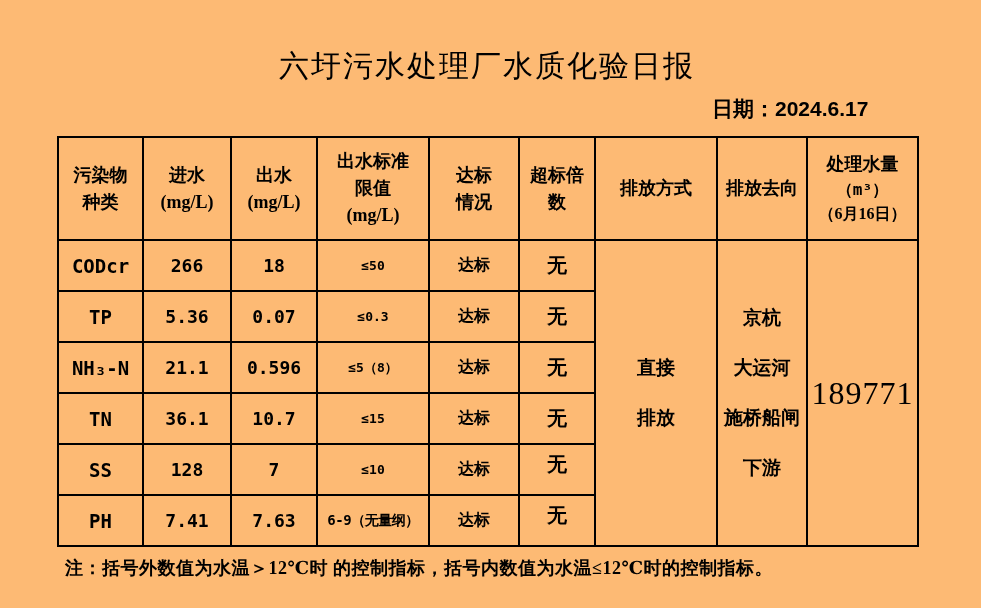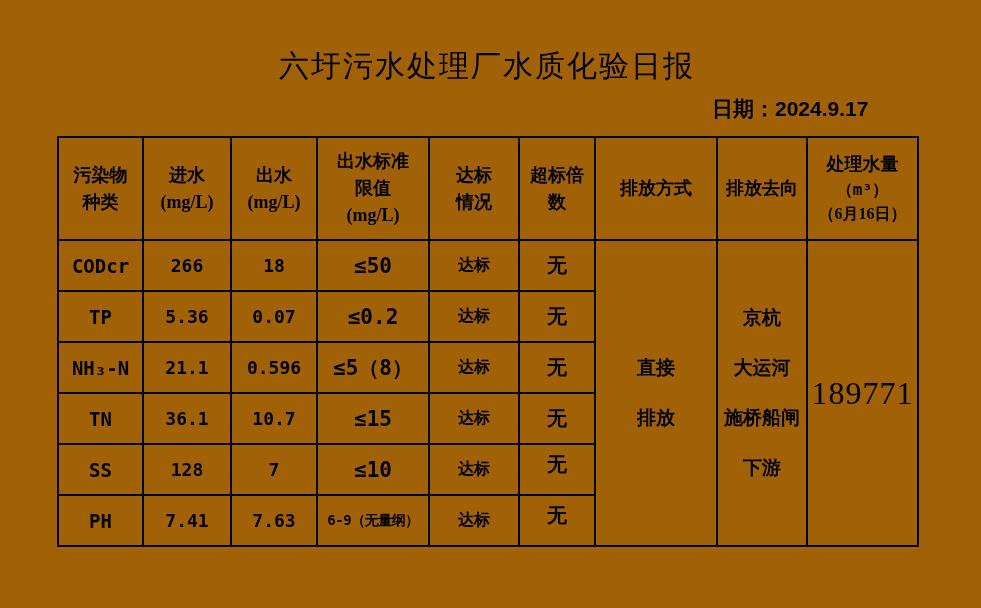--- a/index.html
+++ b/index.html
@@ -1,21 +1,21 @@
 <!DOCTYPE html>
 <html><head>
 <meta charset="utf-8">
 <style>
   html, body { margin: 0; padding: 0; }
   body {
     width: 981px; height: 608px;
     background: #ffffff; color: #000000;
     font-family: "Liberation Serif", "DejaVu Serif", serif;
   }
-  .page { position: relative; width: 981px; height: 608px; overflow: hidden; background:#a16207; }
+  .page { position: relative; width: 981px; height: 608px; overflow: hidden; background:#fdba74; }
 
   .title {
     position: absolute; top: 46px; left: 57px; width: 860px;
     text-align: center; font-size: 30px; letter-spacing: 2px; font-weight: 400;
   }
   .sampling {
     position: absolute; top: 97px; left: 83px;
     font-size: 21px; letter-spacing: 1px;
   }
   .date {
@@ -39,21 +39,21 @@
     font-weight: bold; font-size: 18px; line-height: 1.5;
     white-space: pre-line;
     text-align: right;
   }
   .hdr-mono { font-family: "DejaVu Sans Mono", "Liberation Mono", monospace; }
   .hdr-sub { display: block; font-size: 16px; font-weight: bold; line-height: 1.5; }
 
   .mono { font-family: "DejaVu Sans Mono", "Liberation Mono", monospace; font-weight: bold; }
   .pollutant-cell { font-size: 19px; }
   .value-cell { font-size: 18px; }
-  .limit-cell { font-size: 21px; }
+  .limit-cell { font-size: 13px; }
   tbody tr:nth-child(6) .limit-cell { font-size: 14px; letter-spacing: -0.5px; }
   .compliance-cell { font-weight: bold; font-size: 16px; }
   .exceed-cell { font-weight: bold; font-size: 20px; }
   tbody tr:nth-child(5) .exceed-cell,
   tbody tr:nth-child(6) .exceed-cell { vertical-align: top; padding-top: 6px; }
 
   .merged-text {
     font-weight: bold; font-size: 19px; white-space: pre-line; line-height: 50px;
   }
   .volume-cell { font-size: 32px; font-weight: 400; letter-spacing: 1px; }
@@ -64,21 +64,21 @@
   }
 </style>
 </head>
 <body>
 
 <div class="page">
 
   <div class="title">六圩污水处理厂水质化验日报</div>
 
 
-  <div class="date">日期：2024.9.17</div>
+  <div class="date">日期：2024.6.17</div>
 
   <table class="report">
     <colgroup>
       <col style="width:85px">
         <col style="width:88px">
         <col style="width:86px">
       <col style="width:112px">
         <col style="width:90px">
         <col style="width:76px">
       <col style="width:122px">
@@ -122,21 +122,21 @@
         <td class="merged-text" rowspan="6">京杭
 大运河
 施桥船闸
 下游</td>
         <td class="volume-cell" rowspan="6">189771</td>
       </tr>
       <tr>
         <td class="mono pollutant-cell">TP</td>
         <td class="mono value-cell">5.36</td>
         <td class="mono value-cell">0.07</td>
-        <td class="mono limit-cell">≤0.2</td>
+        <td class="mono limit-cell">≤0.3</td>
         <td class="compliance-cell">达标</td>
         <td class="exceed-cell">无</td>
       </tr>
       <tr>
         <td class="mono pollutant-cell">NH₃-N</td>
         <td class="mono value-cell">21.1</td>
         <td class="mono value-cell">0.596</td>
         <td class="mono limit-cell">≤5（8）</td>
         <td class="compliance-cell">达标</td>
         <td class="exceed-cell">无</td>
@@ -161,14 +161,15 @@
         <td class="mono pollutant-cell">PH</td>
         <td class="mono value-cell">7.41</td>
         <td class="mono value-cell">7.63</td>
         <td class="mono limit-cell">6-9（无量纲）</td>
         <td class="compliance-cell">达标</td>
         <td class="exceed-cell">无</td>
       </tr>
     </tbody>
   </table>
 
+  <div class="note">注：括号外数值为水温＞12℃时 的控制指标，括号内数值为水温≤12℃时的控制指标。</div>
 
 </div>
 
 </body></html>

